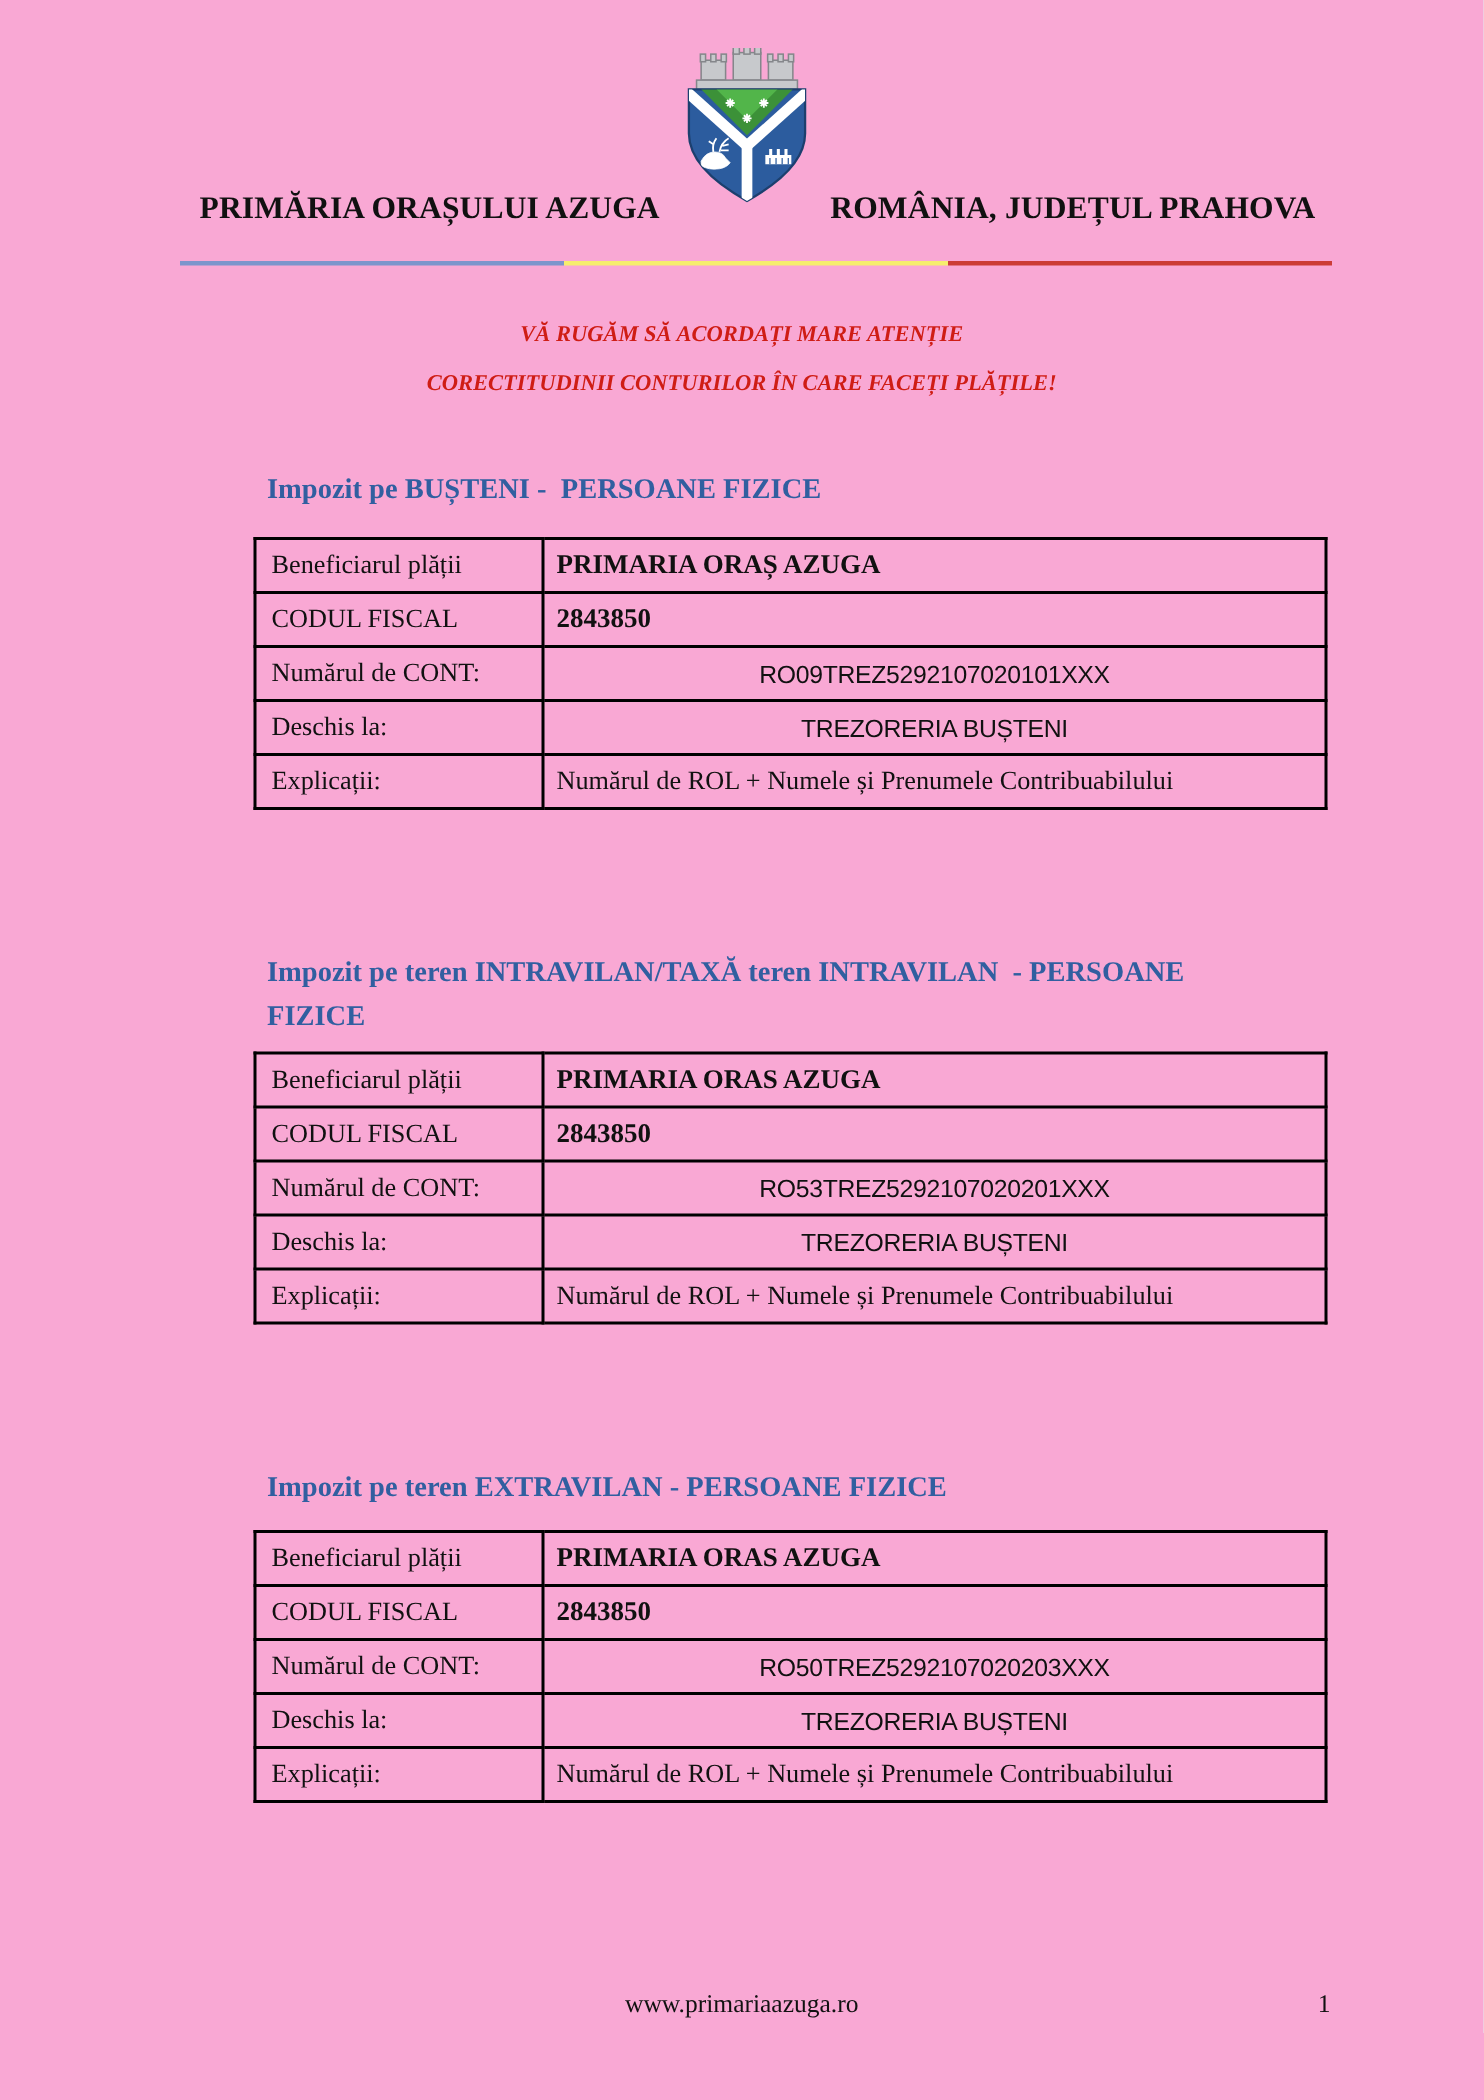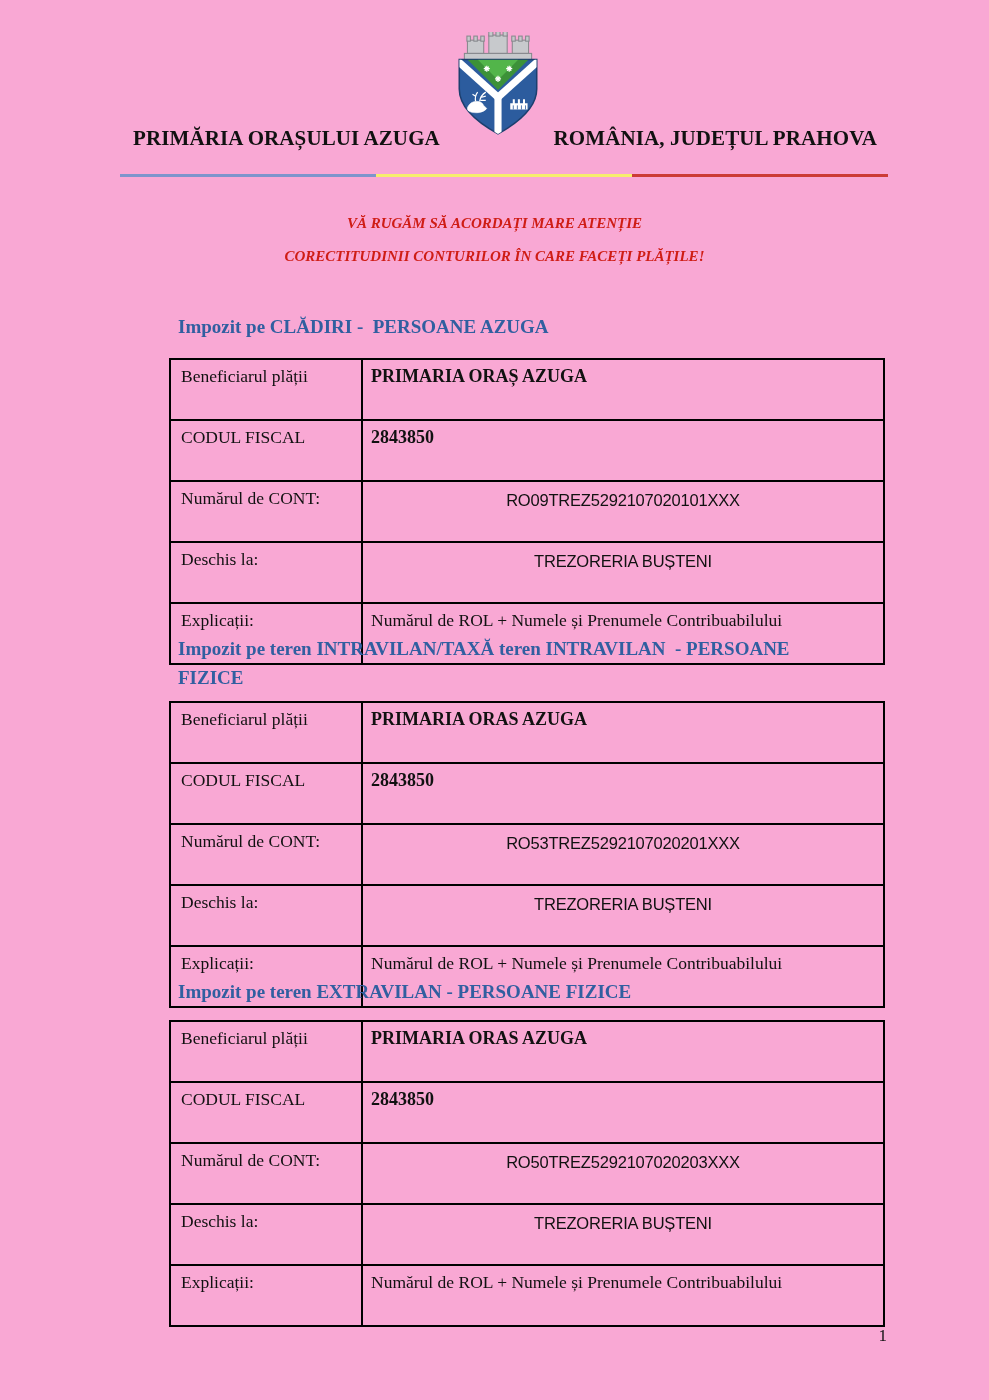--- a/index.html
+++ b/index.html
@@ -83,21 +83,21 @@
     left: 169px;
     width: 716px;
     border-collapse: collapse;
     table-layout: fixed;
   }
   .t1 { top: 358px; }
   .t2 { top: 701px; }
   .t3 { top: 1020px; }
   .pay-table td {
     border: 2px solid #000000;
-    height: 61px;
+    height: 36px;
     vertical-align: top;
     padding: 5px 10px 0 10px;
     font-size: 17.5px;
     line-height: 23px;
   }
   .pay-table td.lbl { width: 192px; }
   .pay-table td.val-bold {
     font-weight: bold;
     font-size: 18px;
     padding-left: 8px;
@@ -199,21 +199,21 @@
     <span class="stripe-blue"></span>
     <span class="stripe-yellow"></span>
     <span class="stripe-red"></span>
   </div>
 
   <div class="notice">
     <div class="line1">VĂ RUGĂM SĂ ACORDAȚI MARE ATENȚIE</div>
     <div class="line2">CORECTITUDINII CONTURILOR ÎN CARE FACEȚI PLĂȚILE!</div>
   </div>
 
-  <div class="section-heading h1">Impozit pe CLĂDIRI -  PERSOANE AZUGA</div>
+  <div class="section-heading h1">Impozit pe BUȘTENI -  PERSOANE FIZICE</div>
   <table class="pay-table t1">
     <tbody>
         <tr>
       <td class="lbl">Beneficiarul plății</td>
       <td class="val-bold">PRIMARIA ORAȘ AZUGA</td>
     </tr>
     <tr>
       <td class="lbl">CODUL FISCAL</td>
       <td class="val-bold">2843850</td>
     </tr>
@@ -278,15 +278,16 @@
       <td class="lbl">Deschis la:</td>
       <td class="val-center">TREZORERIA BUȘTENI</td>
     </tr>
     <tr>
       <td class="lbl">Explicații:</td>
       <td class="val-plain">Numărul de ROL + Numele și Prenumele Contribuabilului</td>
     </tr>
   </tbody>
     </table>
 
+  <div class="footer-site">www.primariaazuga.ro</div>
   <div class="footer-page">1</div>
 
 </div>
 
 </body></html>

